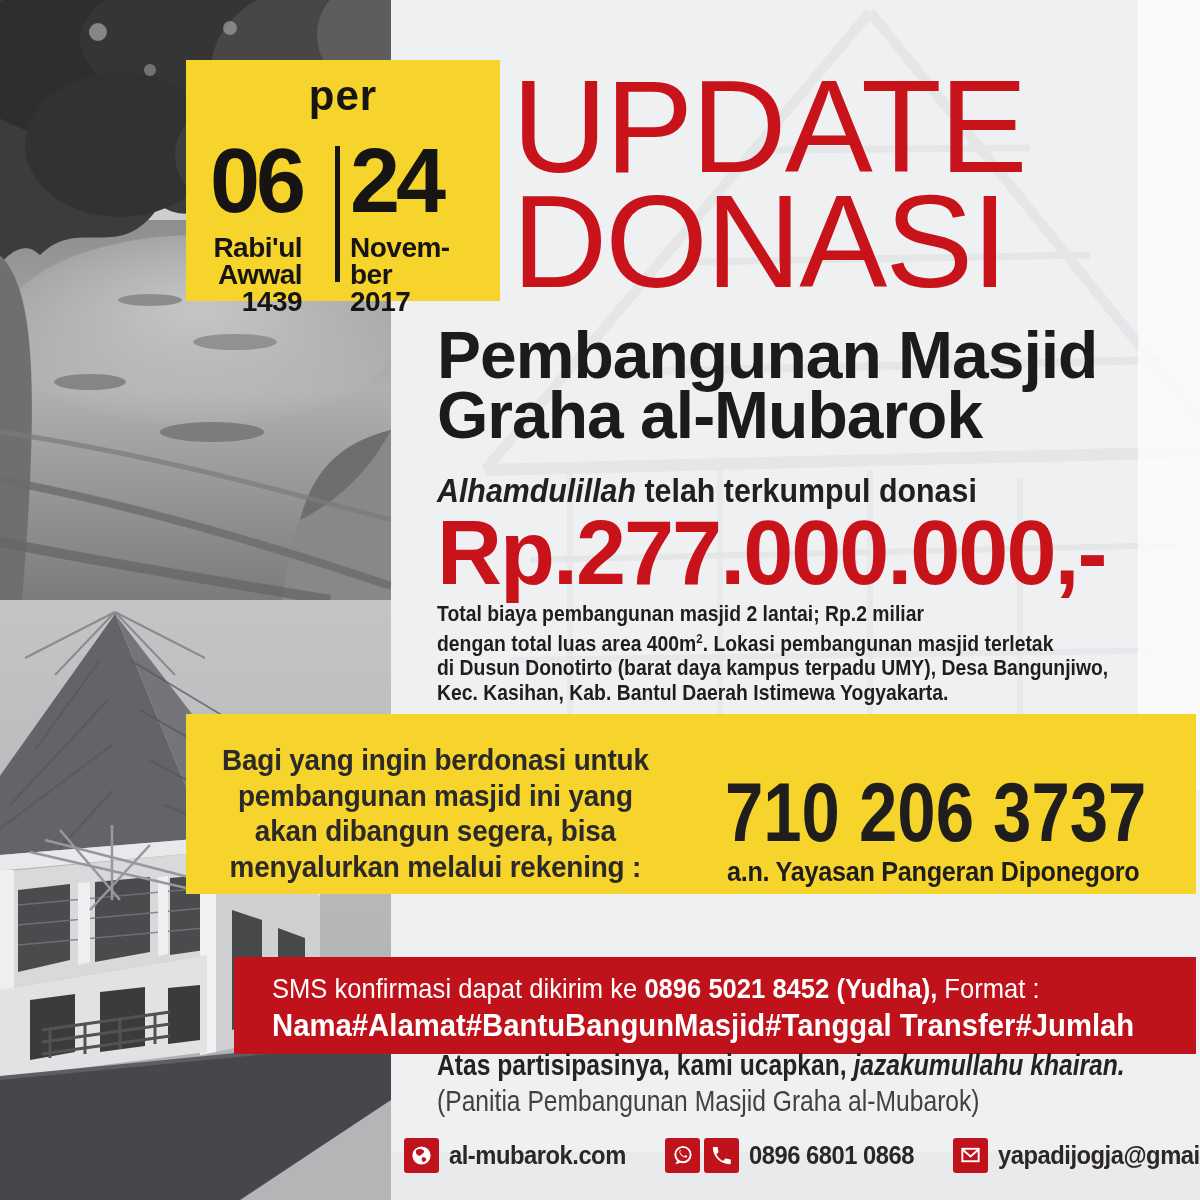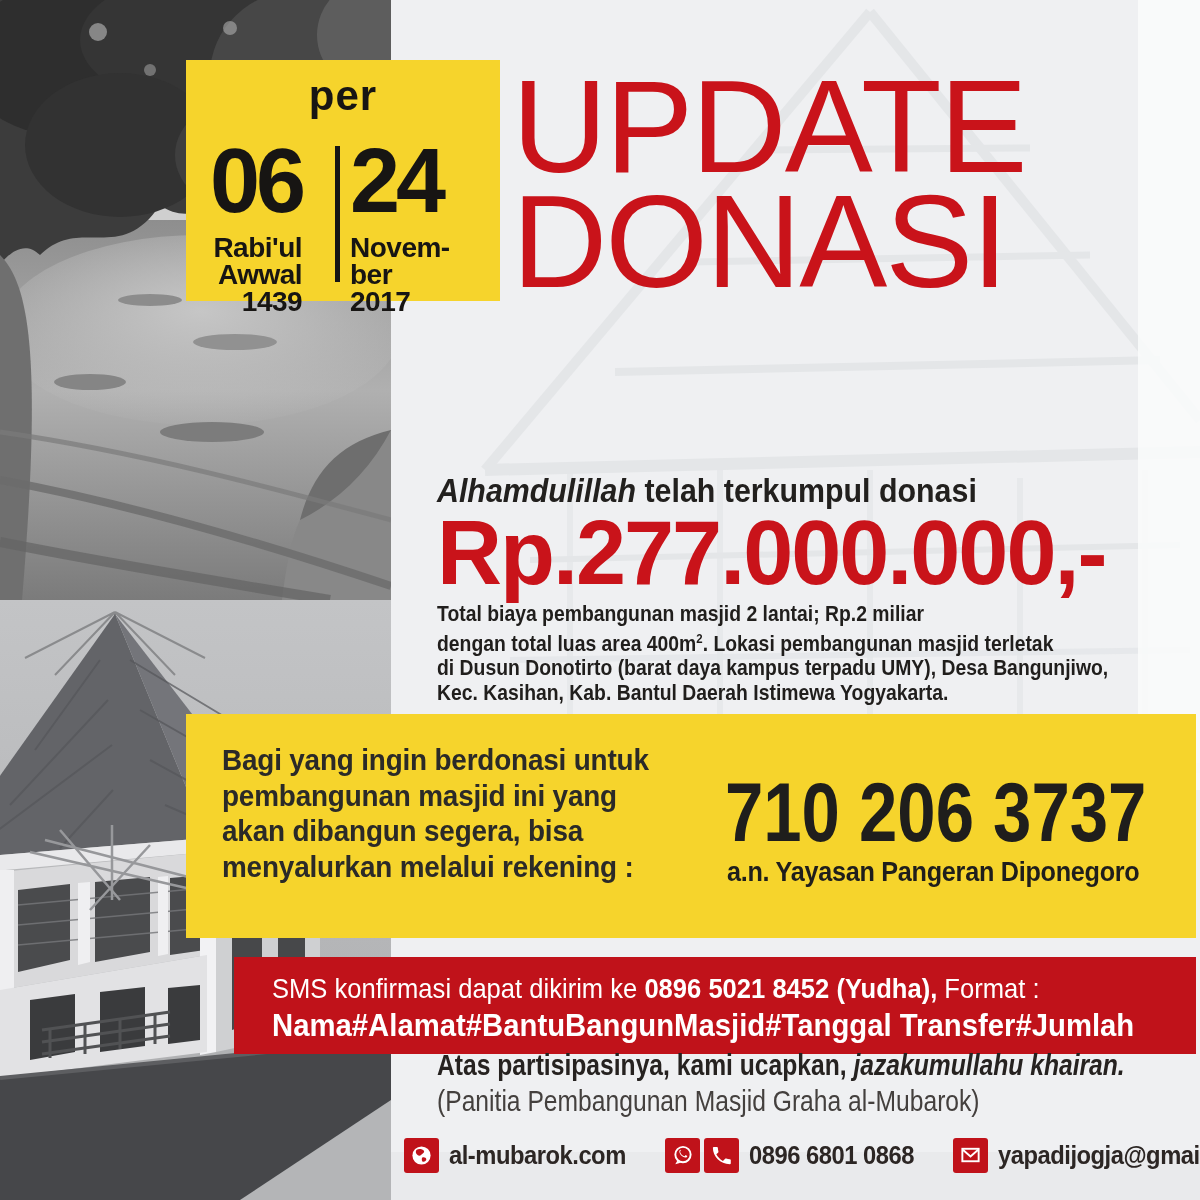--- a/index.html
+++ b/index.html
@@ -38,21 +38,21 @@
   .lead{left:437px;top:472px;font-size:33px;font-weight:bold;color:#22201e;white-space:nowrap;}
   .lead .inner{display:inline-block;transform:scaleX(0.92);transform-origin:left top;}
   .lead .it{font-style:italic;}
 
   .amount{left:437px;top:508px;font-size:90px;line-height:90px;font-weight:bold;letter-spacing:-2px;color:var(--red);white-space:nowrap;}
 
   .info{left:437px;top:602px;font-size:22px;line-height:24.5px;font-weight:bold;color:#201e1c;transform:scaleX(0.88);transform-origin:left top;white-space:nowrap;}
   .info sup{font-size:13px;}
 
   
-  .donate-box{left:186px;top:714px;width:1010px;height:224px;background:var(--yellow);color:#1f1e1c;}
+  .donate-box{left:186px;top:714px;width:1010px;height:180px;background:var(--yellow);color:#1f1e1c;text-align:center;}
   .invite{position:absolute;left:36px;top:28px;font-size:30px;line-height:35.5px;font-weight:bold;letter-spacing:-0.2px;color:#2b2a28;transform:scaleX(0.93);transform-origin:left top;white-space:nowrap;}
   .bank-line{position:absolute;left:541px;top:24px;display:flex;align-items:center;white-space:nowrap;}
   .bank-name{font-size:31px;font-weight:bold;letter-spacing:-0.5px;}
   .kode{margin-left:9px;font-size:12px;line-height:11px;font-weight:bold;letter-spacing:0;}
   .kode-val{margin-left:5px;font-size:31px;font-weight:bold;}
   .acct{position:absolute;left:539px;top:56px;font-size:84px;line-height:84px;font-weight:bold;transform:scaleX(0.82);transform-origin:left top;white-space:nowrap;}
   .holder{position:absolute;left:541px;top:142px;font-size:28px;font-weight:bold;letter-spacing:-0.3px;transform:scaleX(0.9);transform-origin:left top;white-space:nowrap;}
 
   
   .sms-bar{left:234px;top:919px;width:962px;height:97px;background:var(--red2);color:#ffffff;margin-top:38px;}
@@ -222,20 +222,24 @@
         <div>ber</div>
         <div>2017</div>
       </div>
     </div>
   </div>
 
   <div class="abs title">
     <div>UPDATE</div>
     <div>DONASI</div>
   </div>
+  <div class="abs subtitle">
+    <div>Pembangunan Masjid</div>
+    <div>Graha al-Mubarok</div>
+  </div>
 
   <div class="abs lead">
     <span class="inner">
       <span class="it">Alhamdulillah</span><span> telah terkumpul donasi</span>
     </span>
   </div>
   <div class="abs amount">Rp.277.000.000,-</div>
 
   <div class="abs info">
     <div>Total biaya pembangunan masjid 2 lantai; Rp.2 miliar</div>

